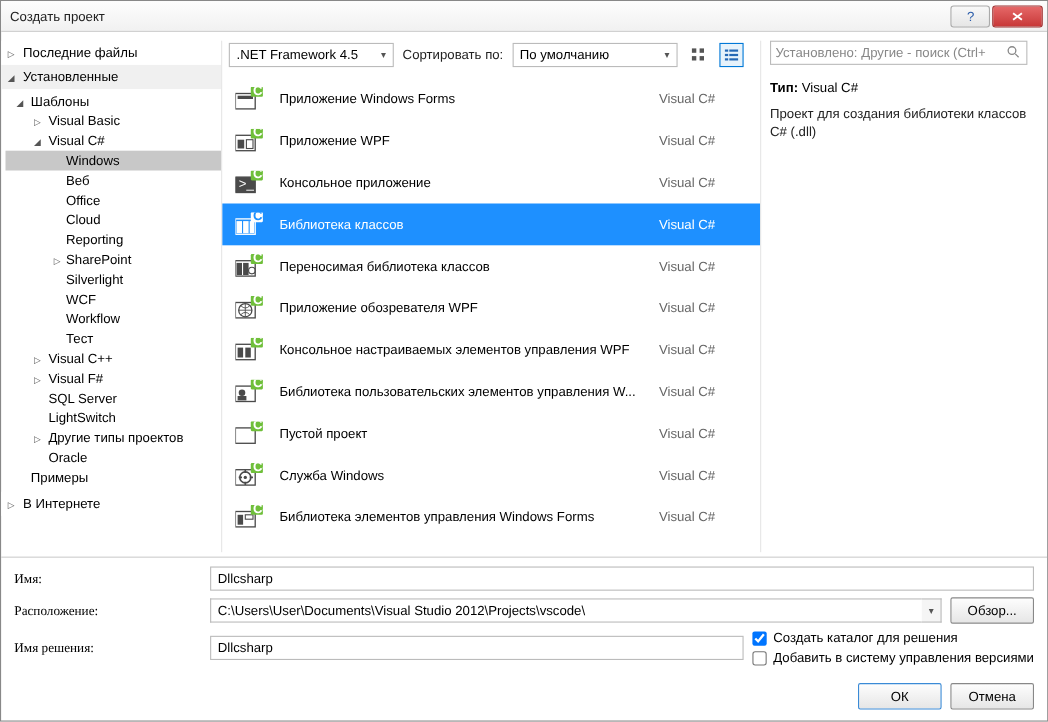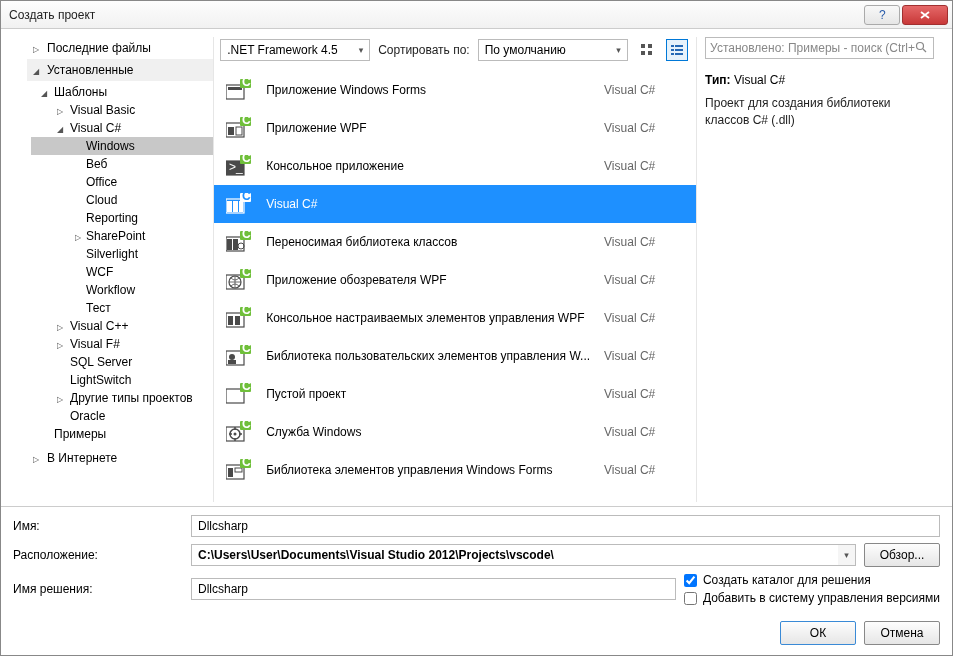--- a/index.html
+++ b/index.html
@@ -7,21 +7,21 @@
 
 
 .titlebar { height: 28px; background: linear-gradient(#fdfdfd,#f1f1f1); display: flex; align-items: center; padding: 0 4px 0 8px; border-bottom: 1px solid #ccc; }
 .titlebar .title { flex: 1; color: #222; }
 .titlebar .winbtn { width: 36px; height: 20px; margin-left: 2px; display: flex; align-items: center; justify-content: center; border: 1px solid #aaa; border-radius: 3px; background: linear-gradient(#f8f8f8,#e6e6e6); cursor: default; }
 .titlebar .winbtn.close { background: linear-gradient(#e56868,#c83838); border-color:#a03030; color:#fff; font-weight:bold; width:46px; }
 .titlebar .winbtn.help { background: linear-gradient(#f8f8f8,#e6e6e6); }
 .titlebar svg { display:block; }
 
 
-.content { flex: 1; display: flex; padding: 8px 10px 4px 26px; gap: 0; overflow:hidden; }
+.content { flex: 1; display: flex; padding: 8px 10px 4px 0; gap: 0; overflow:hidden; }
 
 
 .sidebar { width: 200px; display:flex; flex-direction:column; }
 .sidebar .section-hdr { padding: 4px 6px; background:#fff; display:flex; align-items:center; gap:4px; cursor:default; }
 .sidebar .section-hdr.installed { background:#f0f0f0; }
 .sidebar .arrow { width:10px; display:inline-block; color:#555; }
 .sidebar .arrow.open::before { content:"◢"; font-size:8px; }
 .sidebar .arrow.closed::before { content:"▷"; font-size:8px; }
 .tree { margin-left: 4px; margin-top:2px; }
 .tree-item { padding: 2px 4px 2px 4px; display:flex; align-items:center; gap:3px; white-space:nowrap; cursor:default; }
@@ -54,21 +54,21 @@
 .searchbox { height:22px; border:1px solid #bbb; display:flex; align-items:center; padding:0 4px; color:#888; margin-bottom:8px; }
 .searchbox .ph { flex:1; white-space:nowrap; overflow:hidden; }
 .searchbox .mag { width:14px; }
 .details .typeline { margin:6px 0 8px 0; }
 .details .typeline b { font-weight:700; }
 .details .desc { color:#222; line-height:1.4; }
 
 
 .bottom { border-top:1px solid #ccc; padding:8px 12px 4px 12px; }
 .form-row { display:flex; align-items:center; margin-bottom:6px; gap:8px; }
-.form-row .flbl { width:170px; }
+.form-row .flbl { width:170px;font-family:Liberation Serif, serif; }
 .form-row input[type=text] { flex:1; height:22px; border:1px solid #bbb; padding:0 6px; background:#fff; }
 .form-row .loc-wrapper { flex:1; display:flex; }
 .form-row .chev-down { width:18px; height:22px; border:1px solid #bbb; border-left:none; display:flex; align-items:center; justify-content:center; font-size:9px; color:#555; background:#f5f5f5; }
 .btn { height:24px; min-width:76px; padding:0 12px; border:1px solid #888; background:linear-gradient(#fdfdfd,#e6e6e6); cursor:default; border-radius:2px; }
 .btn.default { border:1px solid #3a8ad6;text-align:center; }
 .checks { display:flex; flex-direction:column; gap:4px; }
 .checks label { display:flex; align-items:center; gap:6px; }
 
 
 .dlg-buttons { display:flex; justify-content:flex-end; gap:8px; padding:6px 12px 10px 12px; }
@@ -263,20 +263,21 @@
           <span class="icon">
             <svg width="26" height="22" viewBox="0 0 26 22">
               <rect x="0" y="6" width="18" height="14" fill="none" stroke="#fff" stroke-width="1.2"></rect>
               <rect x="1" y="8" width="5" height="11" fill="#fff"></rect>
               <rect x="7" y="8" width="5" height="11" fill="#fff"></rect>
               <rect x="13" y="8" width="4" height="11" fill="#fff"></rect>
               <rect x="14" y="0" width="11" height="9" rx="1" fill="#fff"></rect>
               <text x="16" y="7" font-size="7" fill="#1e90ff" font-weight="bold">C#</text>
             </svg>
           </span>
+          <span class="tname">Библиотека классов</span>
           <span class="tlang">Visual C#</span>
         </div>
         <div class="template-row">
           <span class="icon">
             <svg width="26" height="22" viewBox="0 0 26 22">
               <rect x="0" y="6" width="18" height="14" fill="none" stroke="#4a4a4a" stroke-width="1.2"></rect>
               <rect x="1" y="8" width="5" height="11" fill="#4a4a4a"></rect>
               <rect x="7" y="8" width="5" height="11" fill="#4a4a4a"></rect>
               <circle cx="15" cy="15" r="3" fill="none" stroke="#4a4a4a"></circle>
               <rect x="14" y="0" width="11" height="9" rx="1" fill="#6fbf3a"></rect>
@@ -361,21 +362,21 @@
             </svg>
           </span>
           <span class="tname">Библиотека элементов управления Windows Forms</span>
           <span class="tlang">Visual C#</span>
         </div>
       </div>
   </div>
 
   <div class="details">
     <div class="searchbox">
-      <span class="ph">Установлено: Примеры - поиск (Ctrl+</span>
+      <span class="ph">Установлено: Другие - поиск (Ctrl+</span>
       <span class="mag">
         <svg width="12" height="12" viewBox="0 0 12 12">
             <circle cx="5" cy="5" r="3.5" fill="none" stroke="#888" stroke-width="1.2"></circle>
             <line x1="8" y1="8" x2="11" y2="11" stroke="#888" stroke-width="1.2"></line>
           </svg>
       </span>
     </div>
     <div class="typeline">
       <b>Тип:</b>
       <span>Visual C#</span>
@@ -385,21 +386,21 @@
 </div>
 
 <div class="bottom">
   <div class="form-row">
     <span class="flbl">Имя:</span>
     <input type="text" value="Dllcsharp" style="">
   </div>
   <div class="form-row">
     <span class="flbl">Расположение:</span>
     <div class="loc-wrapper">
-      <input type="text" style="border-right: none; font-weight: bold;" value="C:\Users\User\Documents\Visual Studio 2012\Projects\vscode\">
+      <input type="text" style="border-right: none;" value="C:\Users\User\Documents\Visual Studio 2012\Projects\vscode\">
       <span class="chev-down">▾</span>
     </div>
     <button class="btn">Обзор...</button>
   </div>
   <div class="form-row">
     <span class="flbl">Имя решения:</span>
     <input type="text" value="Dllcsharp" style="">
     <div class="checks">
       <label>
         <input type="checkbox" checked="" style="">

